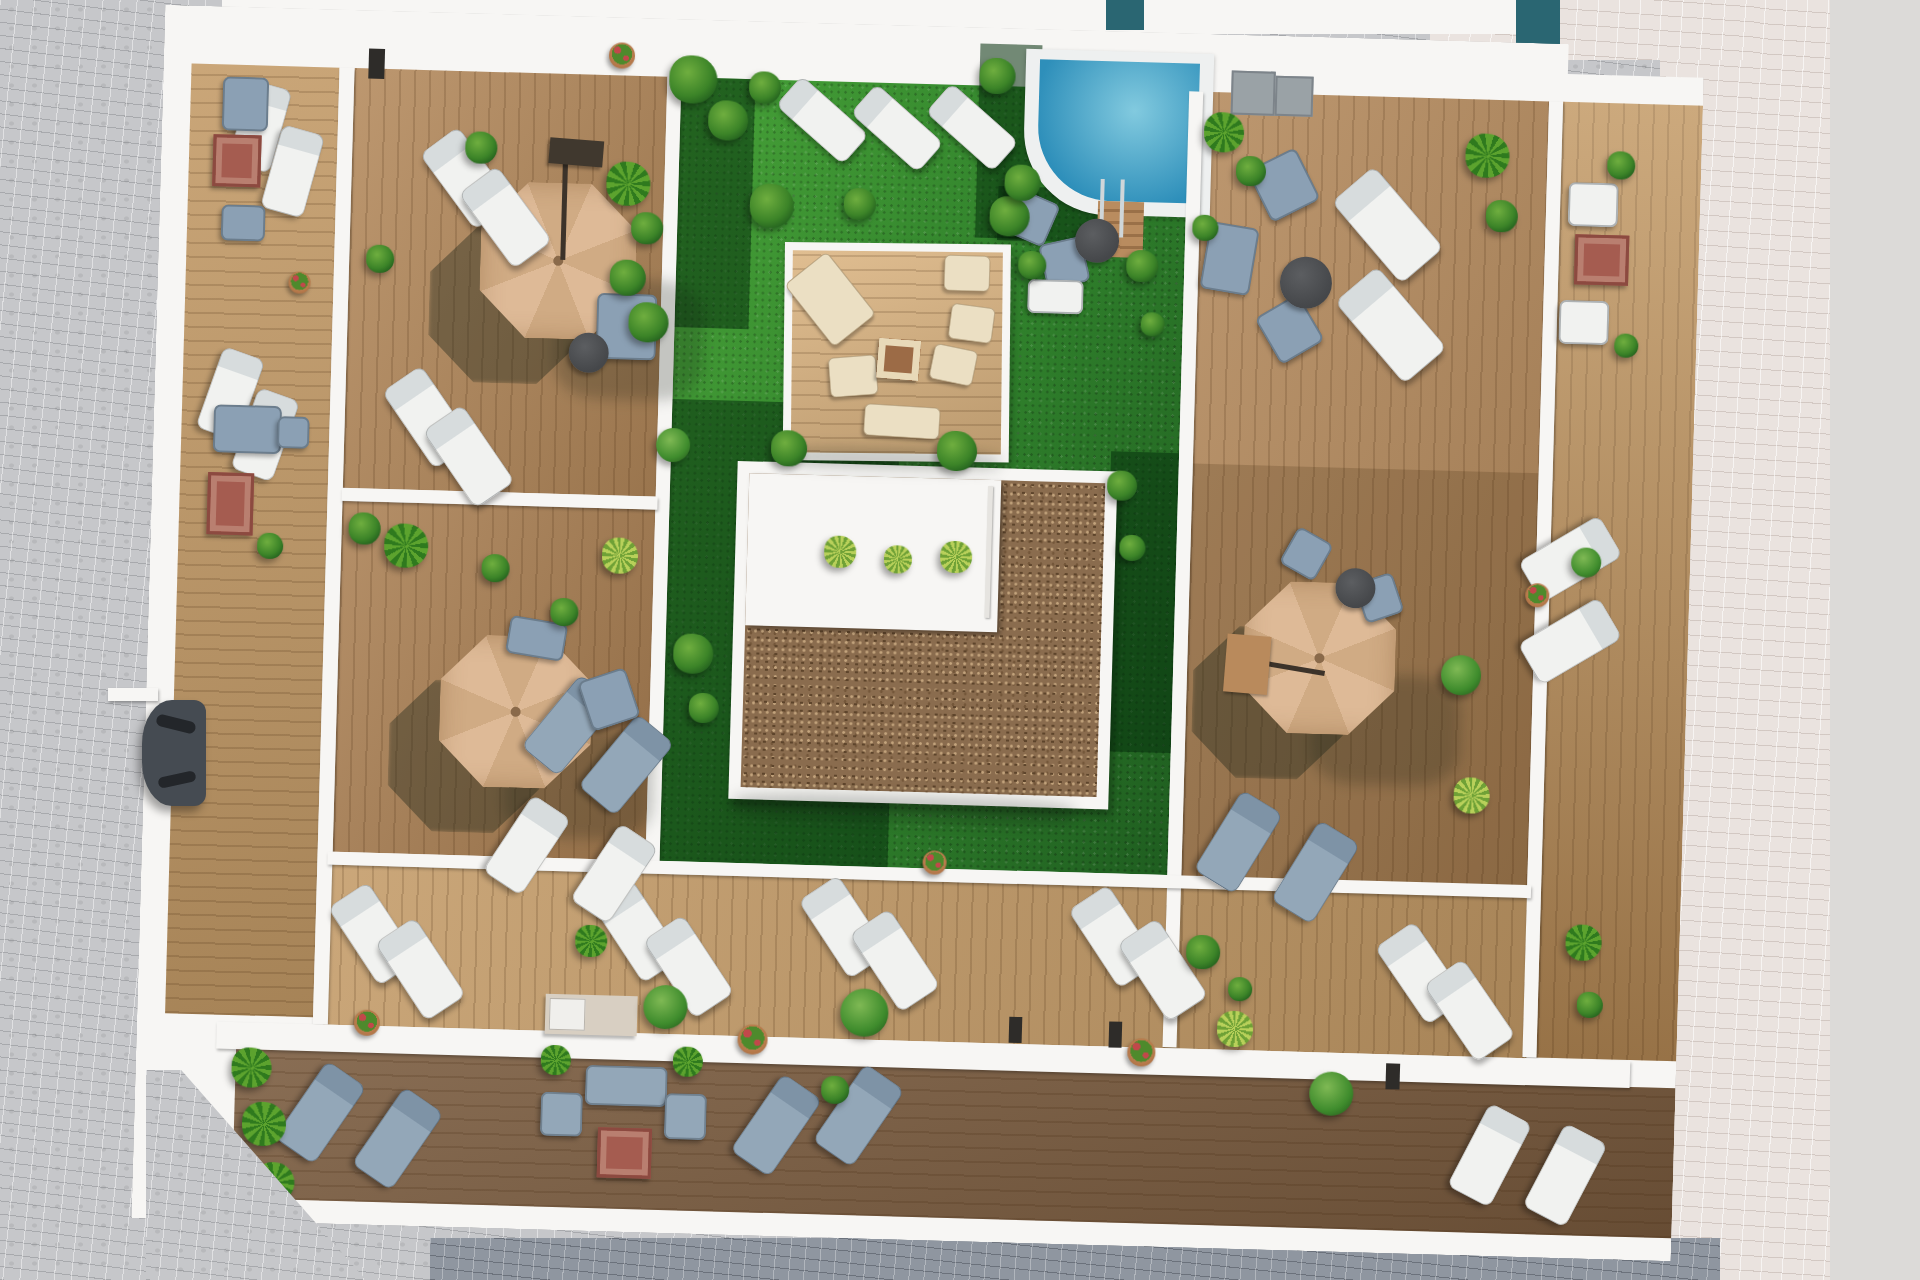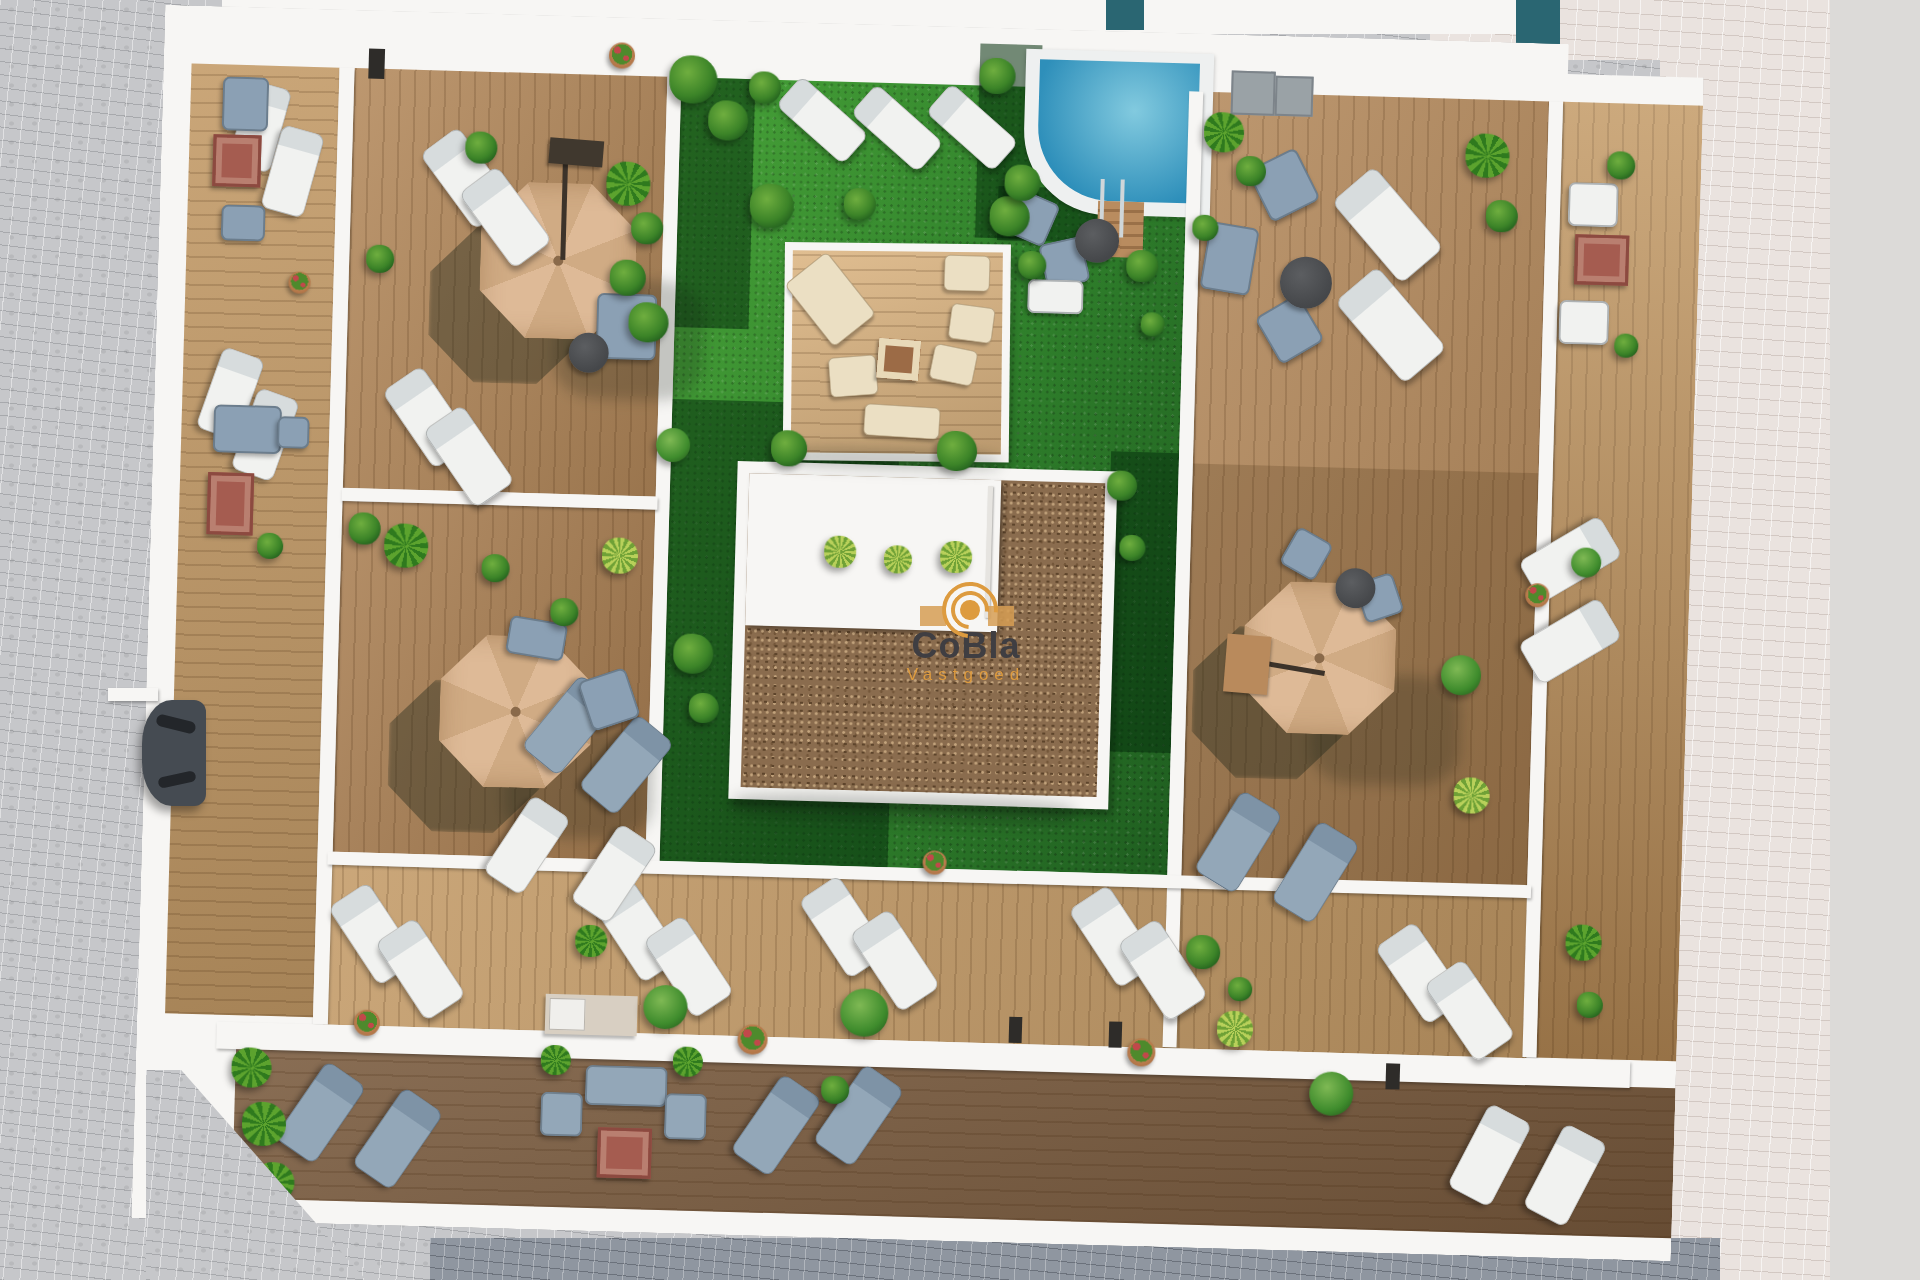--- a/index.html
+++ b/index.html
@@ -267,24 +267,13 @@
       </div>
   </div>
 
   <div class="abs cobble" style="left:146px;top:1070px;width:220px;height:210px;clip-path:polygon(0 0,16% 0,100% 100%,0 100%);"></div>
   <div class="abs" style="left:108px;top:688px;width:50px;height:13px;background:var(--roof_white);box-shadow:1px 2px 3px rgba(0,0,0,.3);"></div>
   <div class="abs" style="left:142px;top:700px;width:64px;height:106px;background:var(--car_gray);border-radius:30px 12px 12px 30px / 44px 12px 12px 44px;box-shadow:-4px 6px 8px rgba(0,0,0,.35);">
     <div class="abs" style="left:14px;top:18px;width:40px;height:12px;background:#23262a;border-radius:6px;transform:rotate(14deg);"></div>
     <div class="abs" style="left:16px;top:74px;width:38px;height:11px;background:#23262a;border-radius:6px;transform:rotate(-12deg);"></div>
   </div>
 
-  <div class="abs wm">
-    <div class="wm-logo">
-      <div class="wm-block" style="left:40px;top:24px;width:26px;height:20px;"></div>
-      <div class="wm-block" style="left:108px;top:24px;width:26px;height:20px;"></div>
-      <div class="wm-arc" style="left:62px;top:0;width:48px;height:48px;"></div>
-      <div class="wm-arc" style="left:71px;top:9px;width:30px;height:30px;"></div>
-      <div class="wm-arc" style="left:80px;top:18px;width:12px;height:12px;border-bottom-color:var(--wm_accent);background:var(--wm_accent);"></div>
-    </div>
-    <div class="wm-brand">CoBla</div>
-    <div class="wm-sub">Vastgoed</div>
-  </div>
 </div>
 
 </body></html>

